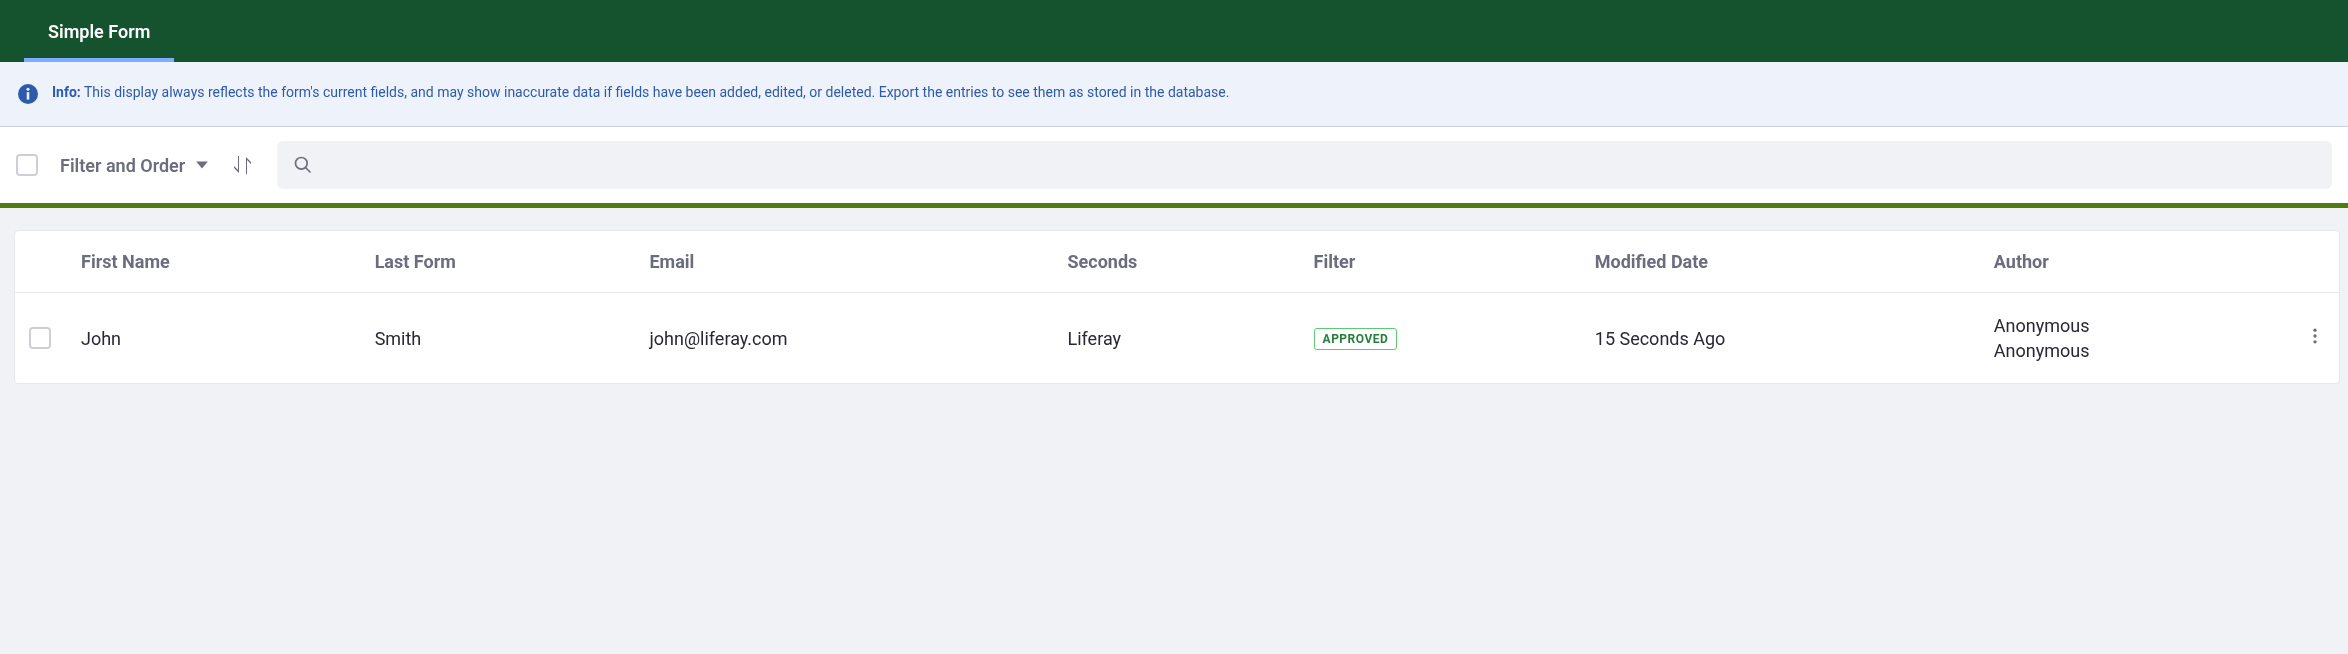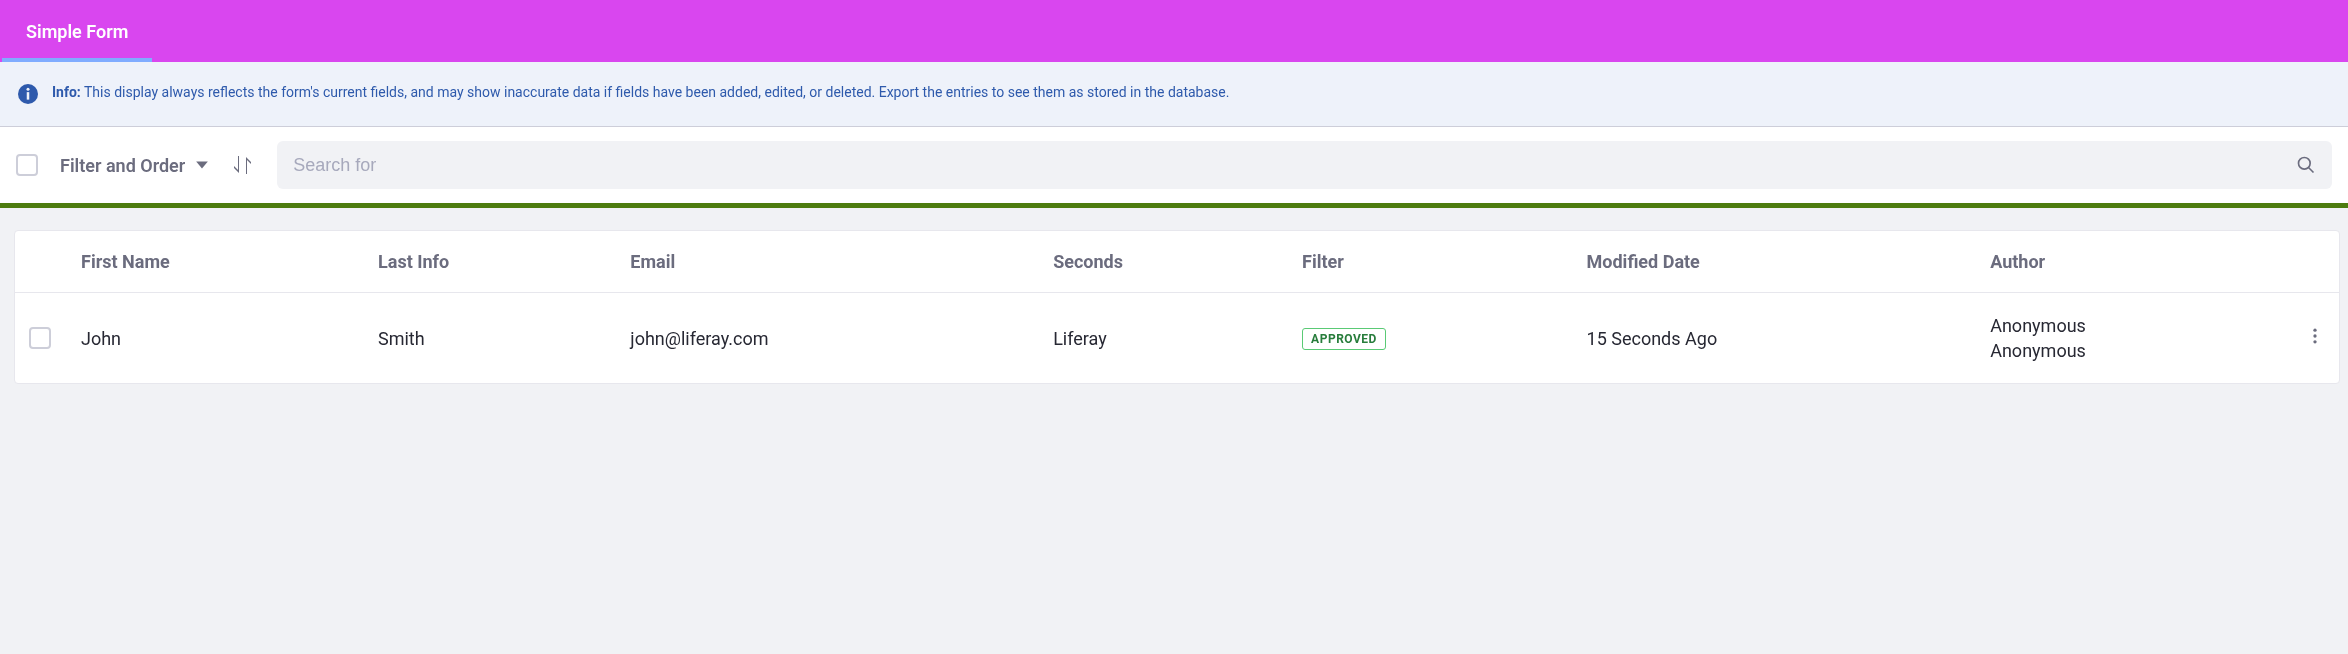--- a/index.html
+++ b/index.html
@@ -3,25 +3,25 @@
 <meta charset="utf-8">
 <style>
   * { box-sizing: border-box; margin: 0; padding: 0; }
   body {
     font-family: -apple-system, BlinkMacSystemFont, "Segoe UI", Roboto, "Helvetica Neue", Arial, sans-serif;
     font-size: 16px;
     color: #272833;
     background: #f1f2f5;
   }
   .header-bar {
-    background: #d946ef;
+    background: #14532d;
     height: 62px;
     display: flex;
     align-items: stretch;
-    padding-left: 2px;
+    padding-left: 24px;
   }
   .tab {
     color: #ffffff;
     font-size: 18px;
     font-weight: 600;
     padding: 0 24px;
     display: flex;
     align-items: center;
     position: relative;
     cursor: pointer;
@@ -175,35 +175,34 @@
       <path d="M1 3 L6 9 L11 3 Z"></path>
     </svg>
   </div>
   <div class="sort-btn">
     <svg class="sort-icon" viewBox="0 0 24 24">
       <path d="M7 3 L7 17 L3 13 L3 15 L8 20 L8 3 Z" transform="translate(0,0)"></path>
       <path d="M16 21 L16 7 L20 11 L20 9 L15 4 L15 21 Z"></path>
     </svg>
   </div>
   <div class="search-box">
-    <input class="search-input" type="text" placeholder="Search for" style="">
     <svg class="search-icon" viewBox="0 0 24 24">
       <circle cx="10" cy="10" r="7" fill="none" stroke-width="2"></circle>
       <line x1="15" y1="15" x2="21" y2="21" stroke-width="2"></line>
     </svg>
   </div>
 </div>
 
 <div class="table-wrap">
   <table class="table">
     <thead>
       <tr>
         <th class="col-check"></th>
         <th>First Name</th>
-        <th>Last Info</th>
+        <th>Last Form</th>
         <th>Email</th>
         <th>Seconds</th>
         <th>Filter</th>
         <th>Modified Date</th>
         <th>Author</th>
         <th class="actions-cell"></th>
       </tr>
     </thead>
     <tbody>
       <tr>

